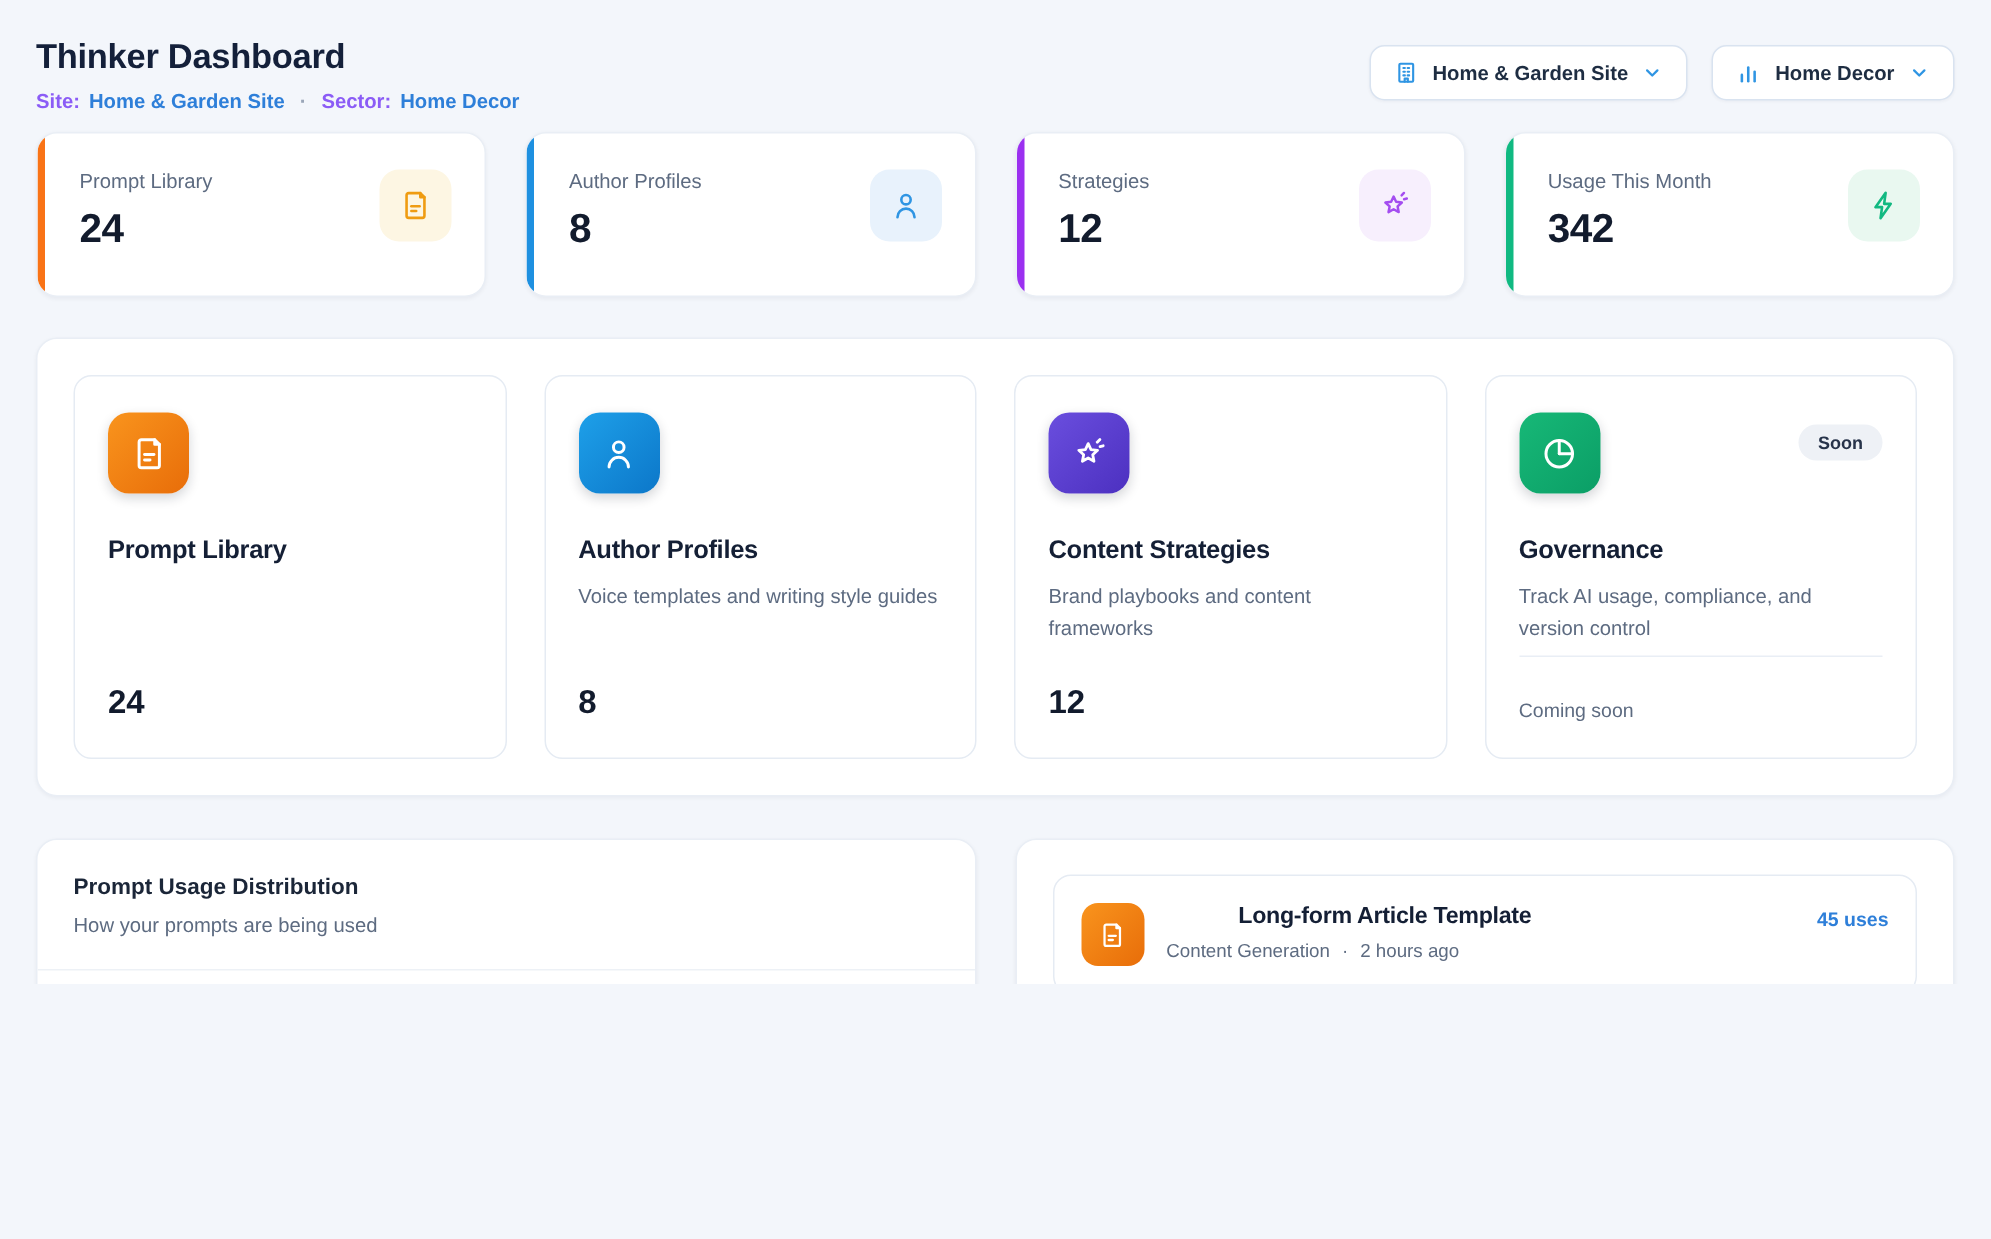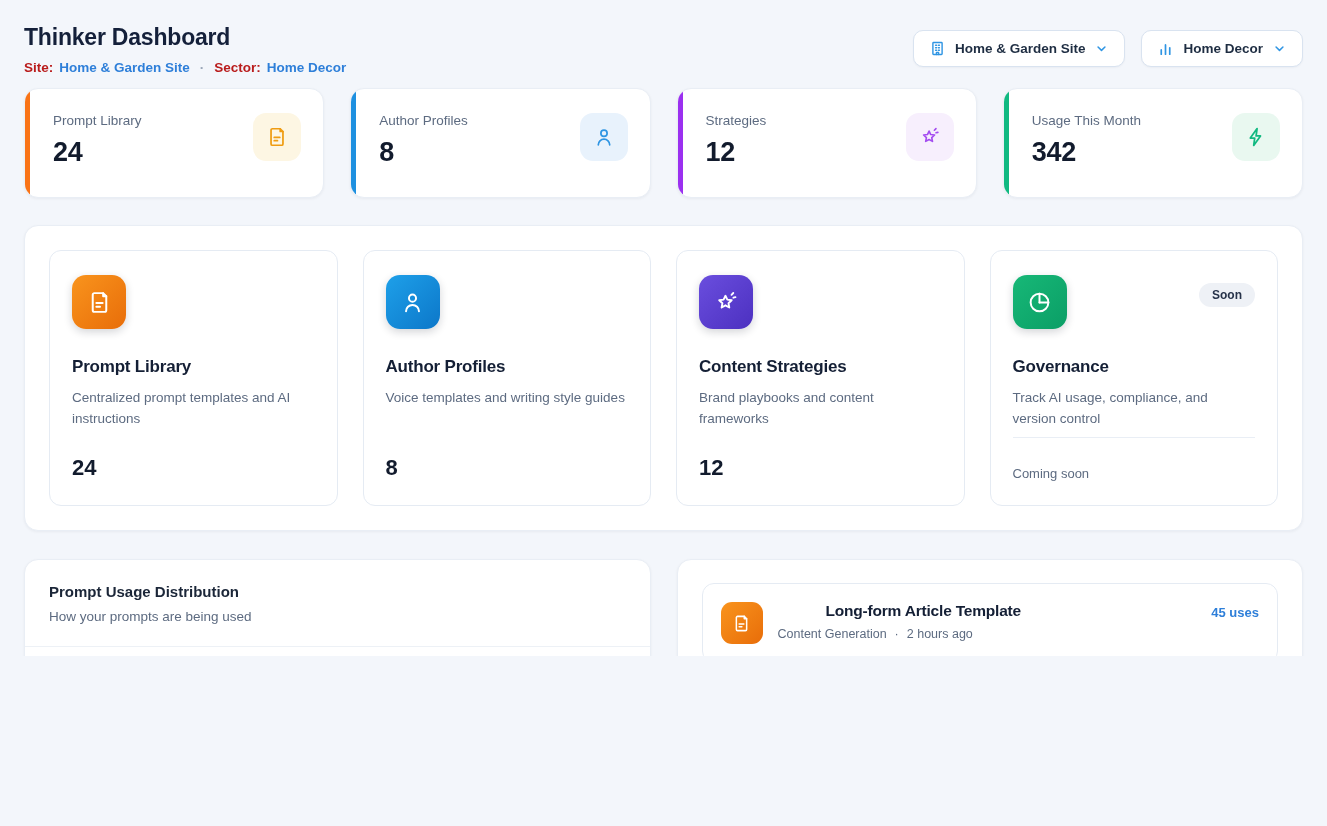--- a/index.html
+++ b/index.html
@@ -9,21 +9,21 @@
     background: #f3f6fb;
     font-family: "Liberation Sans", "DejaVu Sans", sans-serif;
     color: #16213a;
   }
   .page { width: 1327px; height: 656px; overflow: hidden; padding: 22px 24px 0; }
 
   
   .topbar { display: flex; justify-content: space-between; align-items: flex-start; }
   .page-title { font-size: 23px; font-weight: 800; letter-spacing: -0.2px; color: #14203a; line-height: 30px; }
   .site-row { margin-top: 8px; font-size: 13.5px; display: flex; align-items: center; gap: 6px; }
-  .site-row .lbl { color: #b91c1c; font-weight: 700; text-align: right; }
+  .site-row .lbl { color: #8b5cf6; font-weight: 700; text-align: right; }
   .site-row .link { color: #2e7fd9; font-weight: 700; cursor: pointer; }
   .site-row .dot { color: #9aa6b8; font-weight: 700; margin: 0 4px; }
   .header-actions { display: flex; gap: 16px; margin-top: 8px; }
   .hdr-btn {
     display: flex; align-items: center; gap: 9px; height: 37px; padding: 0 15px;
     background: #fff; border: 1px solid #d9e3f0; border-radius: 10px; cursor: pointer;
     font-size: 13.5px; font-weight: 700; color: #1e2d42;
     box-shadow: 0 1px 2px rgba(16,24,40,0.04);
   }
   .hdr-btn svg { display: block; }
@@ -226,21 +226,20 @@
       <div class="module-card">
         <div class="module-icon grad-orange">
           <svg width="25" height="25" viewBox="0 0 24 24" fill="none" stroke="currentColor" stroke-width="1.9" stroke-linecap="round" stroke-linejoin="round">
             <path d="M15.5 3H7a1.5 1.5 0 0 0-1.5 1.5v15A1.5 1.5 0 0 0 7 21h10a1.5 1.5 0 0 0 1.5-1.5V6z"></path>
             <path d="M15.5 3v3h3"></path>
               <path d="M9 12.5h6"></path>
               <path d="M9 16h3.5"></path>
           </svg>
         </div>
         <div class="module-title">Prompt Library</div>
-        <div class="module-desc">Centralized prompt templates and AI instructions</div>
         <div class="module-count">24</div>
       </div>
 
       <div class="module-card">
         <div class="module-icon grad-blue">
           <svg width="25" height="25" viewBox="0 0 24 24" fill="none" stroke="currentColor" stroke-width="1.9" stroke-linecap="round" stroke-linejoin="round">
             <circle cx="12" cy="7.8" r="3.4"></circle>
               <path d="M5.8 20.5c0-3.4 2.8-6.2 6.2-6.2s6.2 2.8 6.2 6.2"></path>
           </svg>
         </div>

